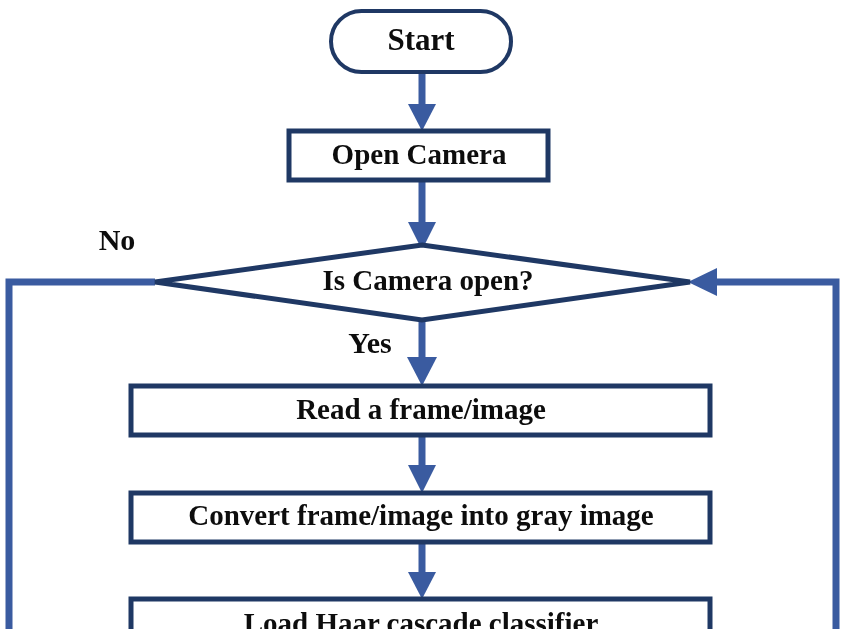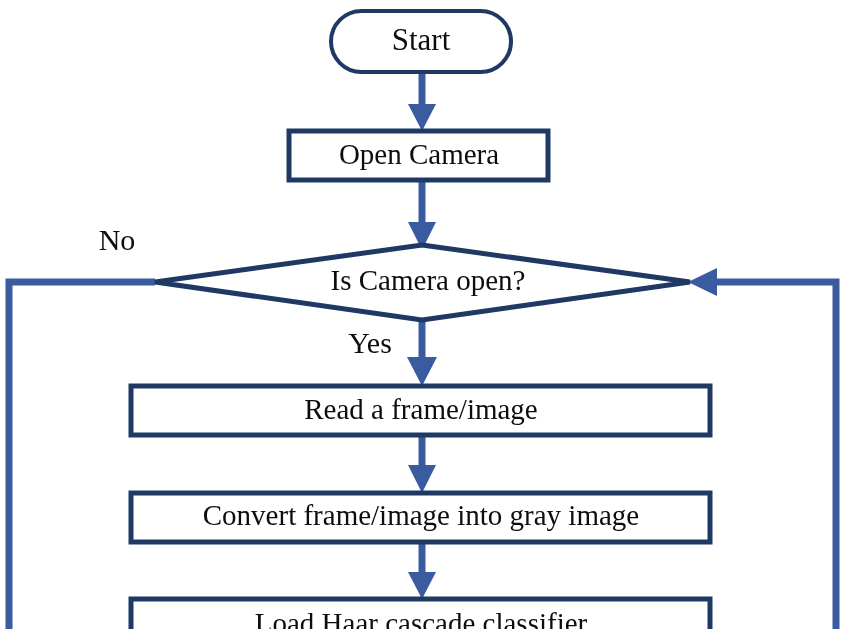--- a/index.html
+++ b/index.html
@@ -7,20 +7,21 @@
     padding: 0;
     background: #ffffff;
   }
   #canvas {
     position: relative;
     width: 850px;
     height: 629px;
     background: #ffffff;
     overflow: hidden;
     font-family: "Liberation Serif", "DejaVu Serif", serif;
+    font-weight: bold;
   }
   #flow-svg {
     position: absolute;
     left: 0;
     top: 0;
     width: 850px;
     height: 629px;
   }
   .node-text {
     font-family: "Liberation Serif", "DejaVu Serif", serif;

